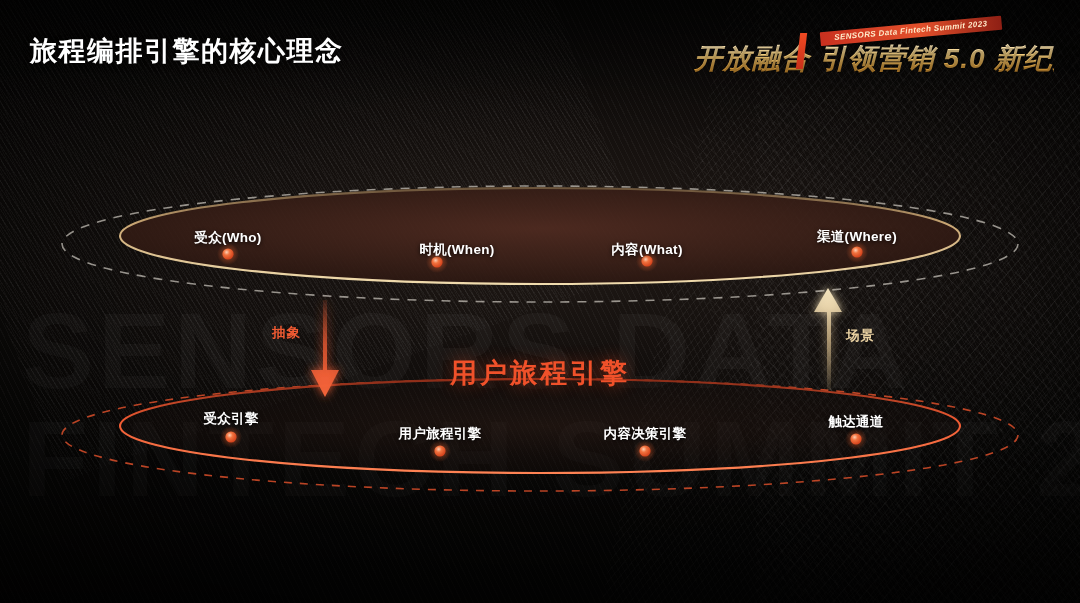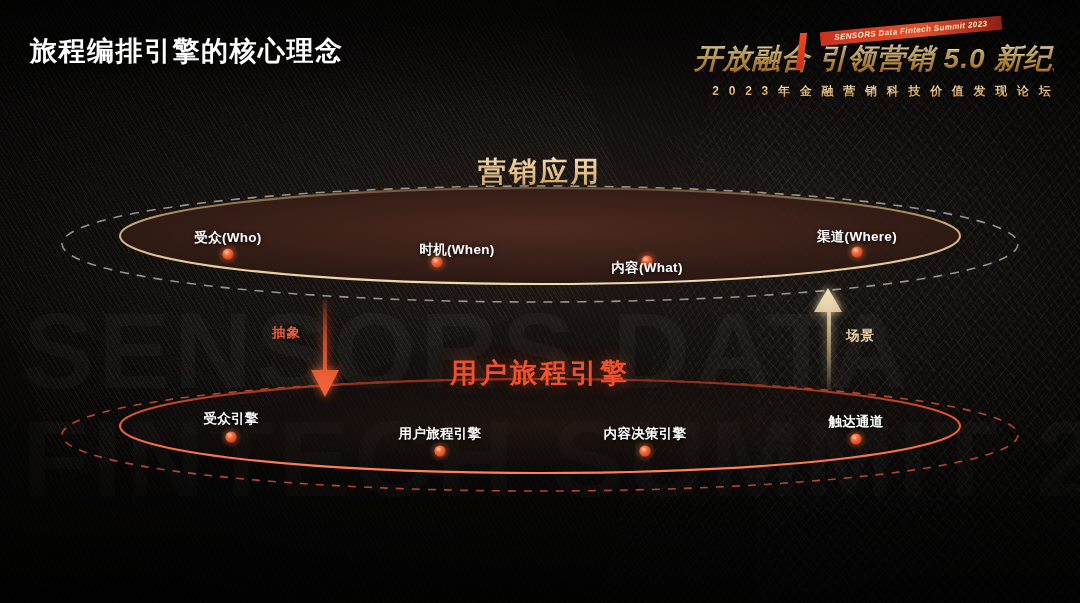--- a/index.html
+++ b/index.html
@@ -250,21 +250,20 @@
   <div class="watermark l2">FINTECH SUMMIT 2023</div>
 
   <div class="bg-vignette"></div>
 
   <div class="slide-title">旅程编排引擎的核心理念</div>
 
   <div class="brand">
     <div class="brand-ribbon">SENSORS Data Fintech Summit 2023</div>
     <div class="brand-flag"></div>
     <div class="brand-main">开放融合  引领营销 5.0 新纪元</div>
-    <div class="brand-sub">2 0 2 3 年 金 融 营 销 科 技 价 值 发 现 论 坛</div>
   </div>
 
   <div class="diagram">
 
     <svg class="svg-layer" viewBox="0 0 1080 603" width="1080" height="603">
       <defs>
         <linearGradient id="goldStroke" x1="0" y1="0" x2="0" y2="1">
           <stop offset="0%" stop-color="#6a533a"></stop>
           <stop offset="38%" stop-color="#caa774"></stop>
           <stop offset="100%" stop-color="#f1dcae"></stop>
@@ -360,26 +359,25 @@
             <circle cx="645" cy="451" r="11" fill="url(#dotGlow)"></circle>
             <circle cx="645" cy="451" r="5.6" fill="url(#dotGrad)"></circle>
           </g>
         <g>
             <circle cx="856" cy="439" r="11" fill="url(#dotGlow)"></circle>
             <circle cx="856" cy="439" r="5.6" fill="url(#dotGrad)"></circle>
           </g>
       </g>
     </svg>
 
-    <div class="layer-heading top">营销应用</div>
     <div class="layer-heading bottom">用户旅程引擎</div>
 
     <div class="node-label" style="left:228px; top:229px;">受众(Who)</div>
     <div class="node-label" style="left:437px; top:241px;margin-left:20px;">时机(When)</div>
-    <div class="node-label" style="left:647px; top:241px;margin-top:18px;">内容(What)</div>
+    <div class="node-label" style="left:647px; top:241px;">内容(What)</div>
     <div class="node-label" style="left:857px; top:228px;">渠道(Where)</div>
 
     <div class="node-label" style="left:231px; top:410px;text-align:center;">受众引擎</div>
     <div class="node-label" style="left:440px; top:425px;">用户旅程引擎</div>
     <div class="node-label" style="left:645px; top:425px;">内容决策引擎</div>
     <div class="node-label" style="left:856px; top:413px;">触达通道</div>
 
     <div class="arrow-label down">抽象</div>
     <div class="arrow-label up">场景</div>
   </div>

